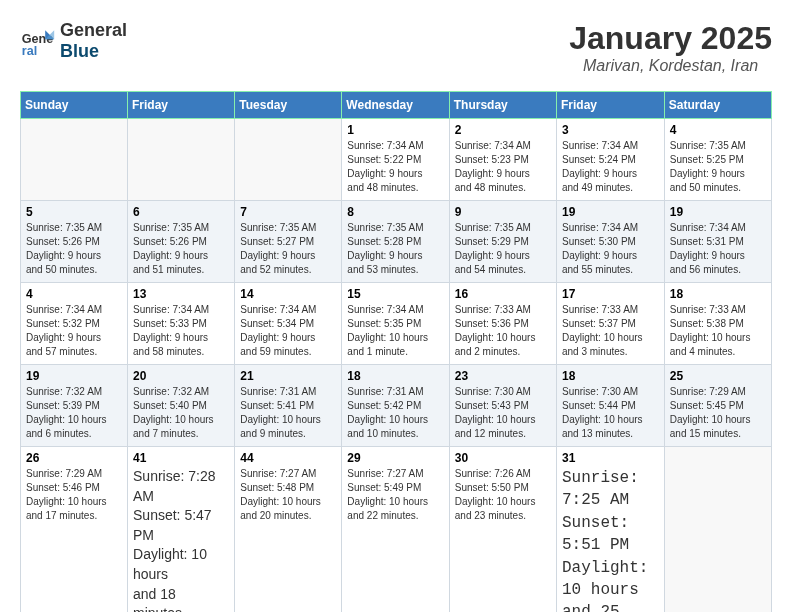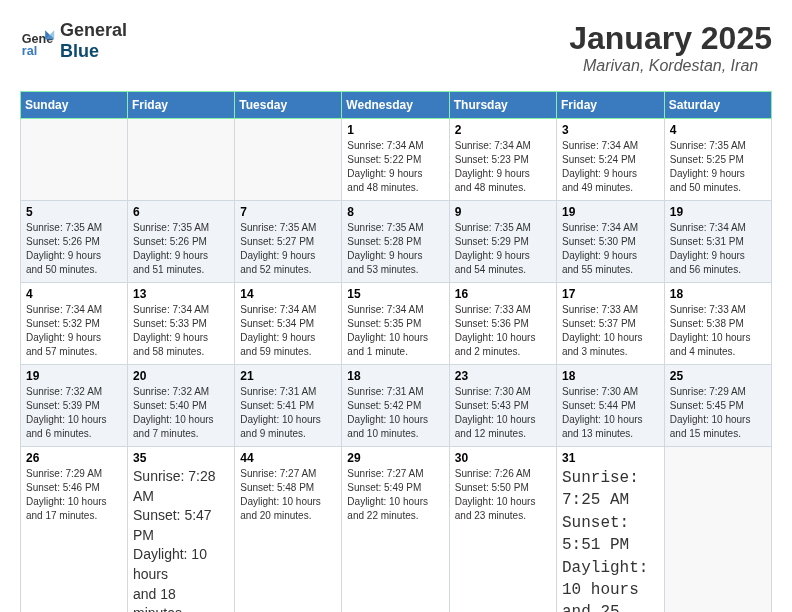--- a/index.html
+++ b/index.html
@@ -306,21 +306,21 @@
       </tr>
       <tr>
         <td>
           <div class="day-num">26</div>
           <div class="day-info" style="white-space: pre-line; font-size: 10px;">Sunrise: 7:29 AM
 Sunset: 5:46 PM
 Daylight: 10 hours
 and 17 minutes.</div>
         </td>
         <td>
-          <div class="day-num">35</div>
+          <div class="day-num">41</div>
           <div class="day-info" style="white-space: pre-line; font-size: 14px;">Sunrise: 7:28 AM
 Sunset: 5:47 PM
 Daylight: 10 hours
 and 18 minutes.</div>
         </td>
         <td>
           <div class="day-num">44</div>
           <div class="day-info" style="white-space: pre-line; font-size: 10px;">Sunrise: 7:27 AM
 Sunset: 5:48 PM
 Daylight: 10 hours

